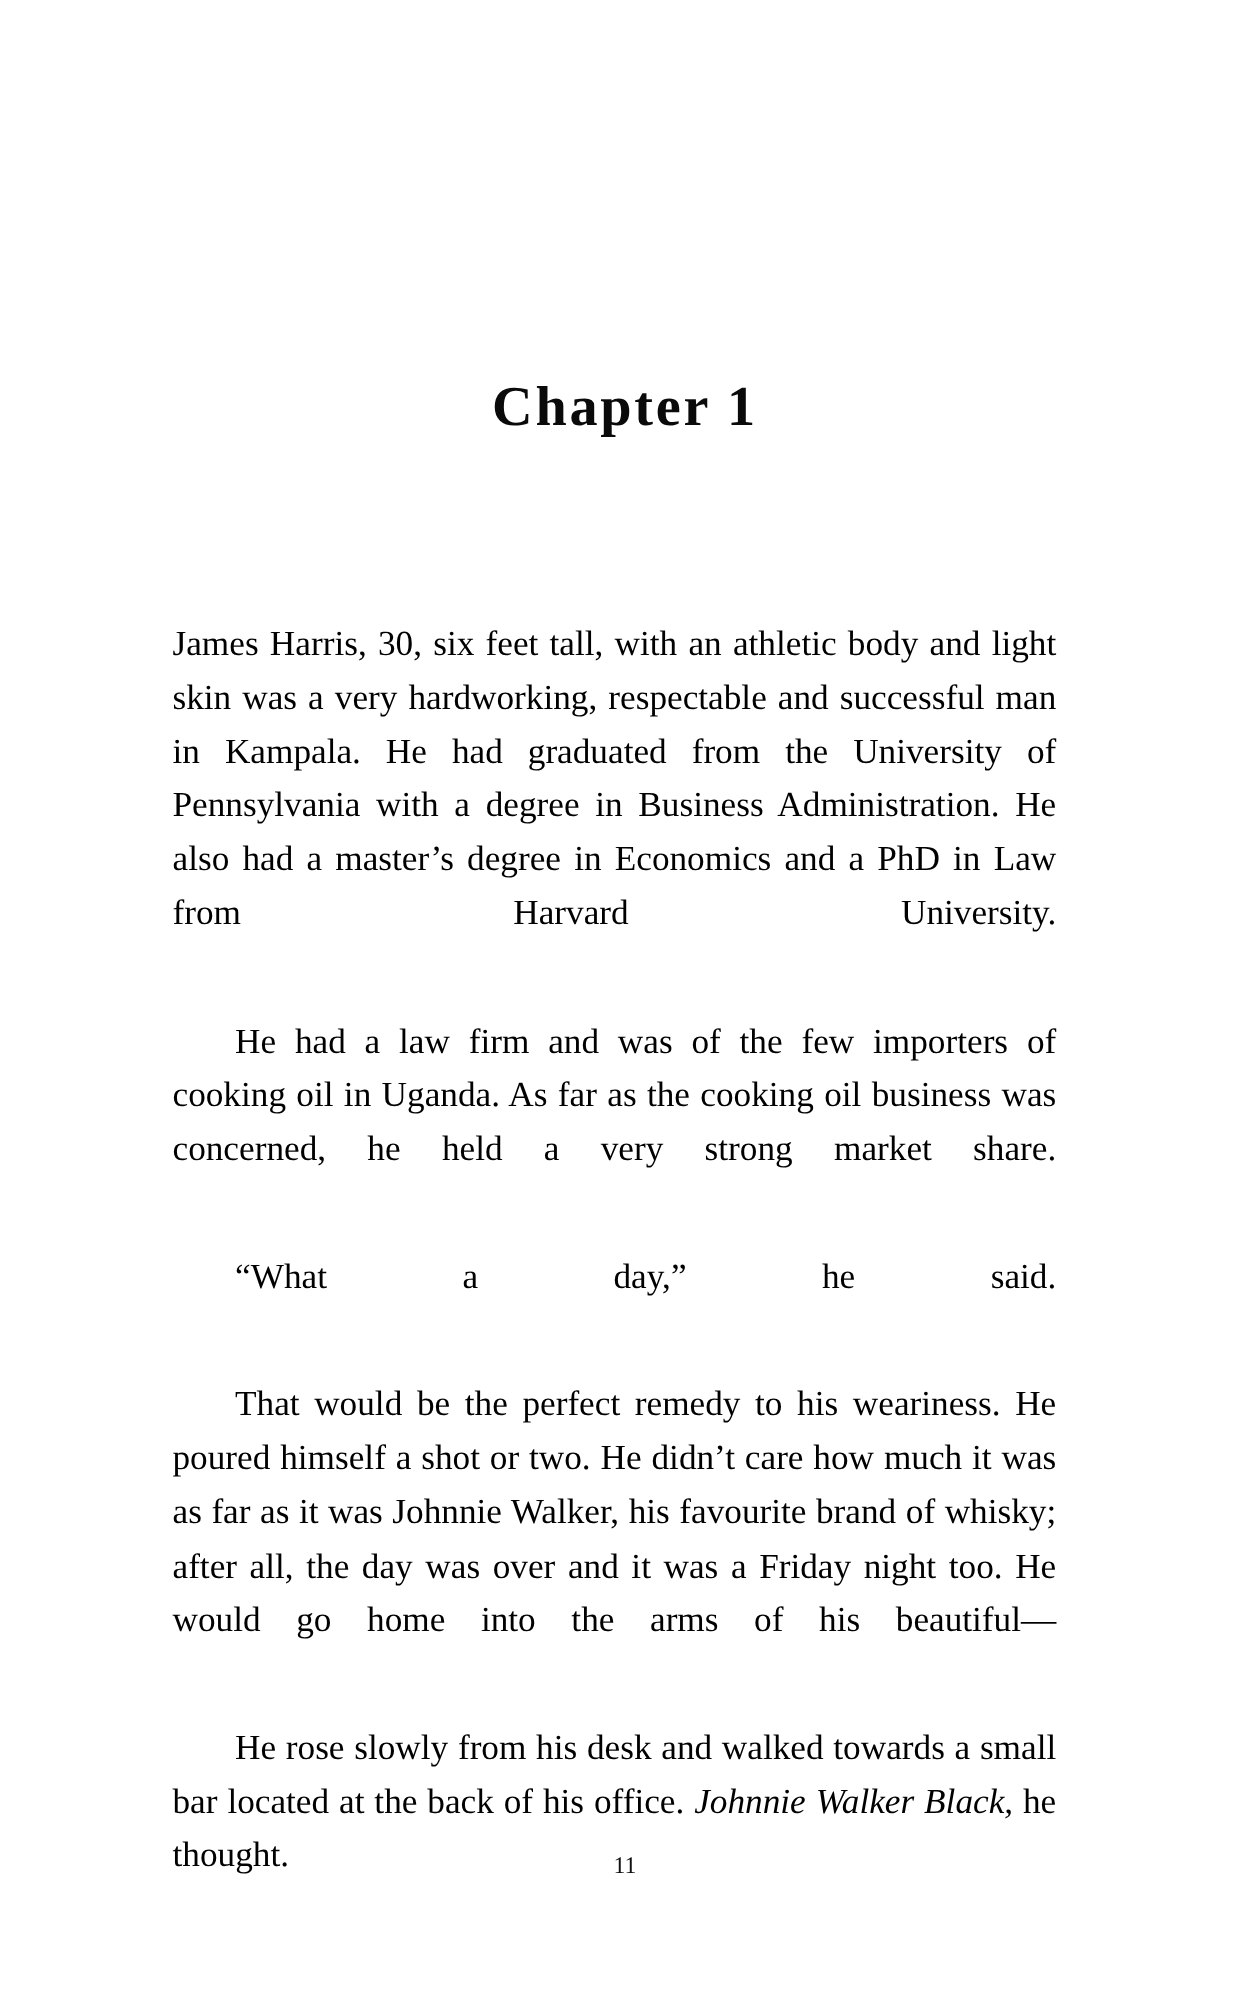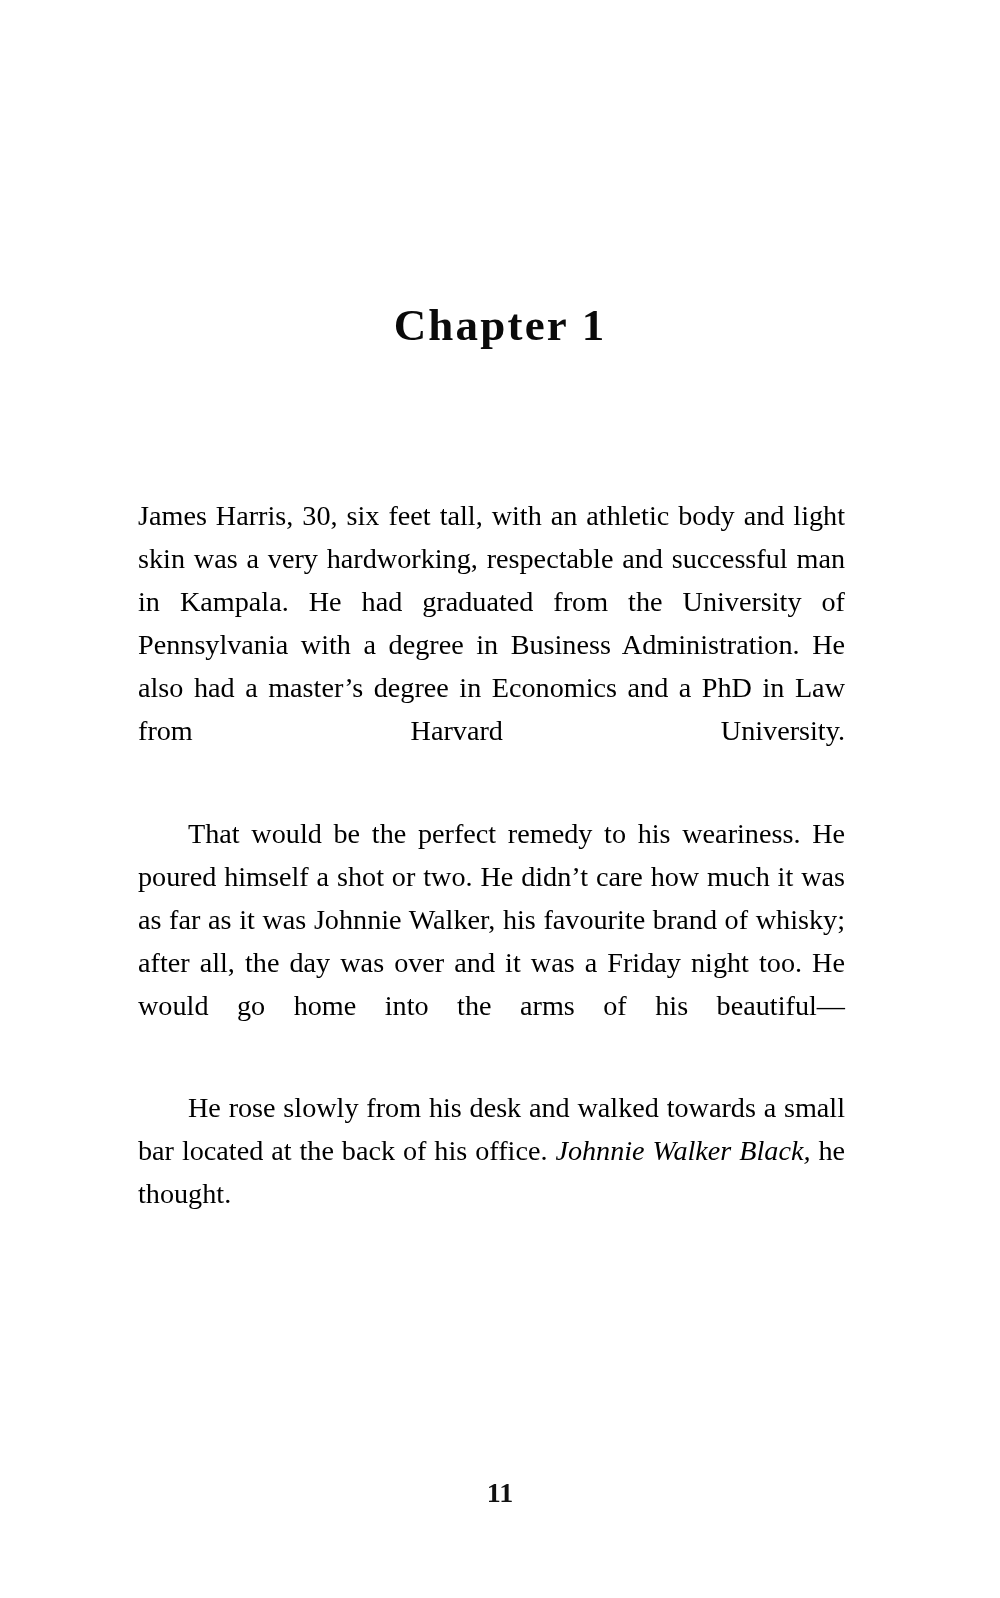--- a/index.html
+++ b/index.html
@@ -71,38 +71,39 @@
   .italic-title {
     font-style: italic;
   }
 
   .page-number {
     position: absolute;
     top: 1478px;
     left: 0;
     width: 1000px;
     text-align: center;
-    font-size: 28px;
+    font-size: 19px;
     line-height: 30px;
     color: #111111;
-    font-weight: bold;
   }
 </style>
 </head>
 <body>
 
 <div class="page">
 
   <h1 class="chapter-heading">Chapter 1</h1>
 
   <div class="body-column">
 
     <p class="para first">James Harris, 30, six feet tall, with an athletic body and light skin was a very hardworking, respectable and successful man in Kampala. He had graduated from the University of Pennsylvania with a degree in Business Administration. He also had a master’s degree in Economics and a PhD in Law from Harvard University.</p>
 
+    <p class="para">He had a law firm and was of the few importers of cooking oil in Uganda. As far as the cooking oil business was concerned, he held a very strong market share.</p>
 
+    <p class="para">“What a day,” he said.</p>
 
     <p class="para">That would be the perfect remedy to his weariness. He poured himself a shot or two. He didn’t care how much it was as far as it was Johnnie Walker, his favourite brand of whisky; after all, the day was over and it was a Friday night too. He would go home into the arms of his beautiful—</p>
 
     <p class="para"><span>He rose slowly from his desk and walked towards a small bar located at the back of his office. </span><span class="italic-title">Johnnie Walker Black,</span><span> he thought.</span></p>
 
 
   </div>
 
   <div class="page-number">11</div>
 

